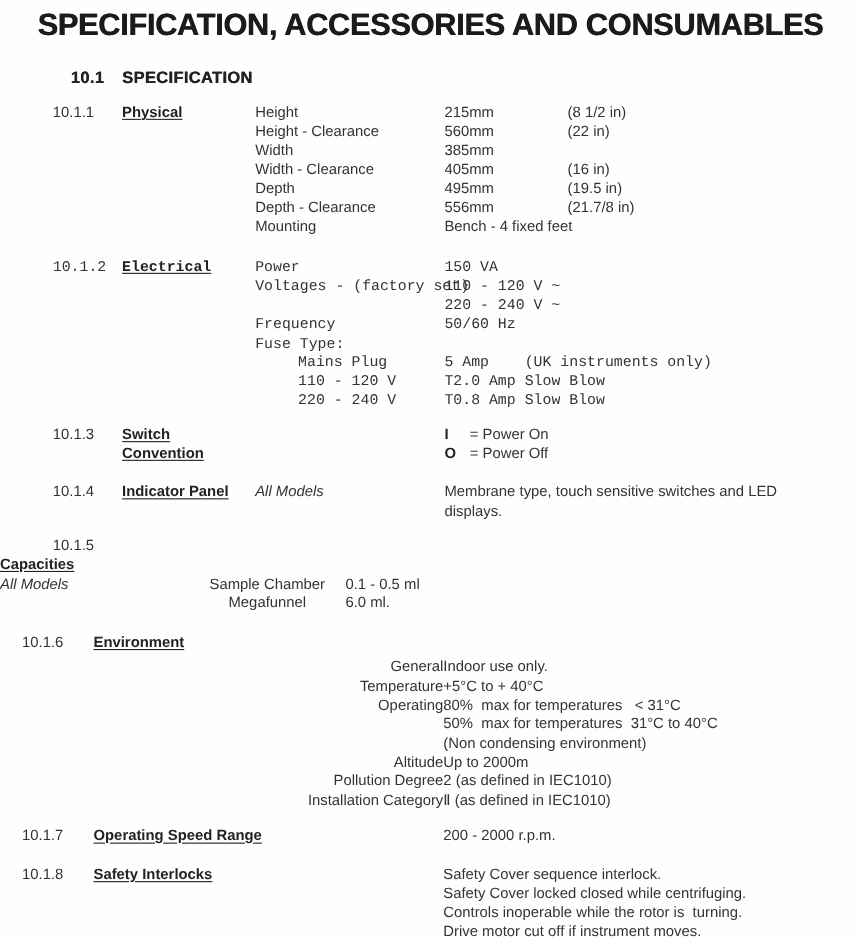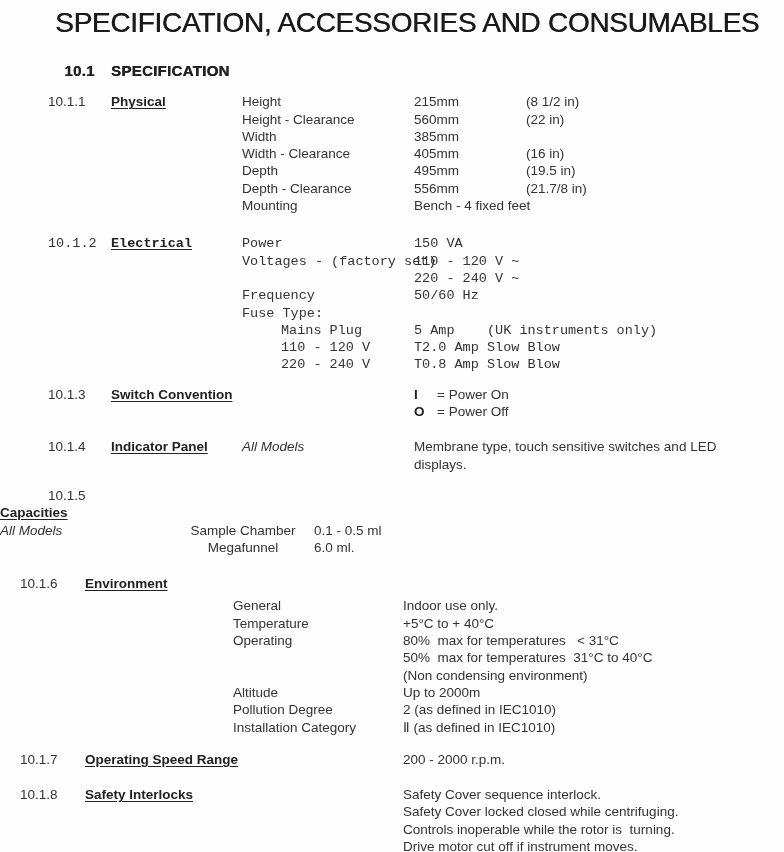--- a/index.html
+++ b/index.html
@@ -10,44 +10,44 @@
     height: 852px;
     background: #fefefe;
     font-family: "Liberation Sans", sans-serif;
     font-size: 13.5px;
     line-height: 17.3px;
     color: #333333;
     overflow: hidden;
     padding-top: 8px;
   }
   .doc-title {
-    margin: 0 0 0 55px;
+    margin: 0 0 0 34px;
     font-size: 28px;
     line-height: 30px;
-    font-weight: normal;
+    font-weight: bold;
     letter-spacing: -0.3px;
     color: #1b1b1b;
     text-shadow: 0.5px 0 0 #1b1b1b;
     white-space: nowrap;
   }
   .sec-heading {
     display: flex;
     margin: 24px 0 14px 48px;
     font-size: 15px;
     font-weight: bold;
     color: #222222;
     text-shadow: 0.35px 0 0 #222222;
     letter-spacing: 0.3px;
   }
   .sec-heading .snum { width: 63px; flex-shrink: 0; text-align: center; }
 
   
   .secA { display: flex; align-items: flex-start; }
   .numA { margin-left: 48px; width: 63px; flex-shrink: 0; }
-  .titleColA { width: 131px; flex-shrink: 0; }
+  .titleColA { width: 121px; flex-shrink: 0; }
   .sec-title {
     font-weight: bold;
     color: #222222;
     text-decoration: underline;
     text-underline-offset: 2px;
   }
   .contentA { flex: 1; min-width: 0; }
 
   .prow { display: flex; }
   .prow .pp { width: 172px; flex-shrink: 0; white-space: pre; }
@@ -71,21 +71,21 @@
   .crow .cp { width: 142px; flex-shrink: 0; white-space: pre; text-align: center; }
   .crow .cv { flex: 1; white-space: pre; }
 
   
   .secB { display: flex; align-items: flex-start; }
   .numB { margin-left: 20px; width: 65px; flex-shrink: 0; }
   .titleColB { width: 318px; flex-shrink: 0; }
   .titleColB-env { flex: 1; }
   .env-rows { margin: 5px 0 0 233px; }
   .envrow { display: flex; }
-  .envrow .envp { width: 170px; flex-shrink: 0; white-space: pre; }
+  .envrow .envp { width: 170px; flex-shrink: 0; white-space: pre; text-align: right; }
   .envrow .envv { flex: 1; white-space: pre; }
   .safety-lines { flex: 1; }
   .safety-lines div { white-space: pre; }
   .speedv { flex: 1; white-space: pre; }
 
   .mb-physical    { margin-bottom: 21px; }
   .mb-electrical  { margin-bottom: 12px; font-family: Liberation Mono, monospace; }
   .mb-switch      { margin-bottom: 18px; }
   .mb-indicator   { margin-bottom: 14px; }
   .mb-capacities  { margin-bottom: 19px; flex-direction: column; }

